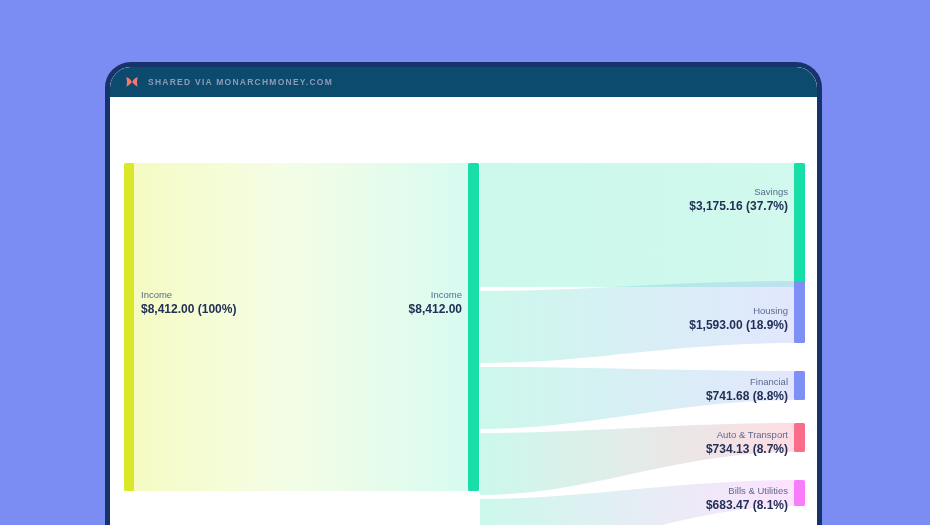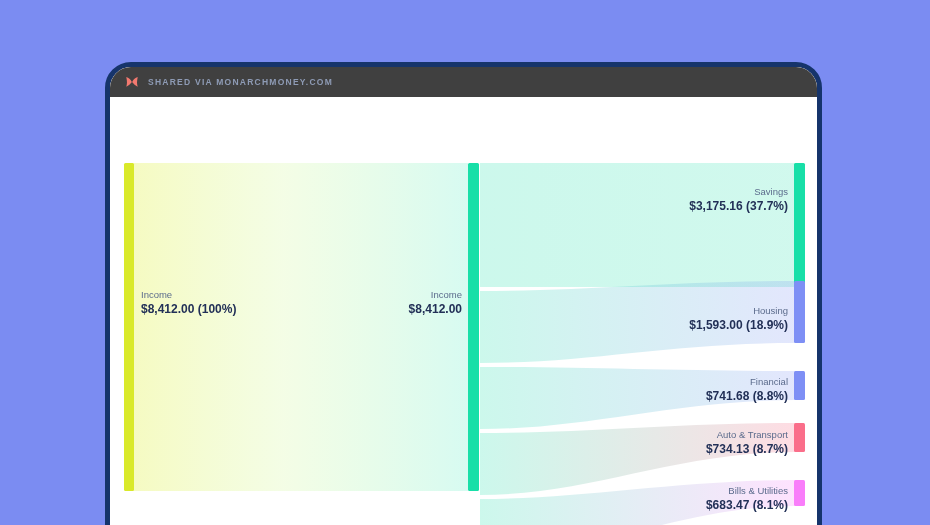--- a/index.html
+++ b/index.html
@@ -39,21 +39,21 @@
   }
   #brand-bar {
     position: absolute;
     left: 0; top: 0;
     width: 100%;
     height: 30px;
     display: flex;
     align-items: center;
     padding-left: 15px;
     box-sizing: border-box;
-    background: #404040;
+    background: #0c4a6e;
     z-index: 5;
   }
   #brand-logo {
     width: 14px;
     height: 14px;
     margin-right: 9px;
     flex: 0 0 auto;
     display: block;
   }
   #brand-text {

